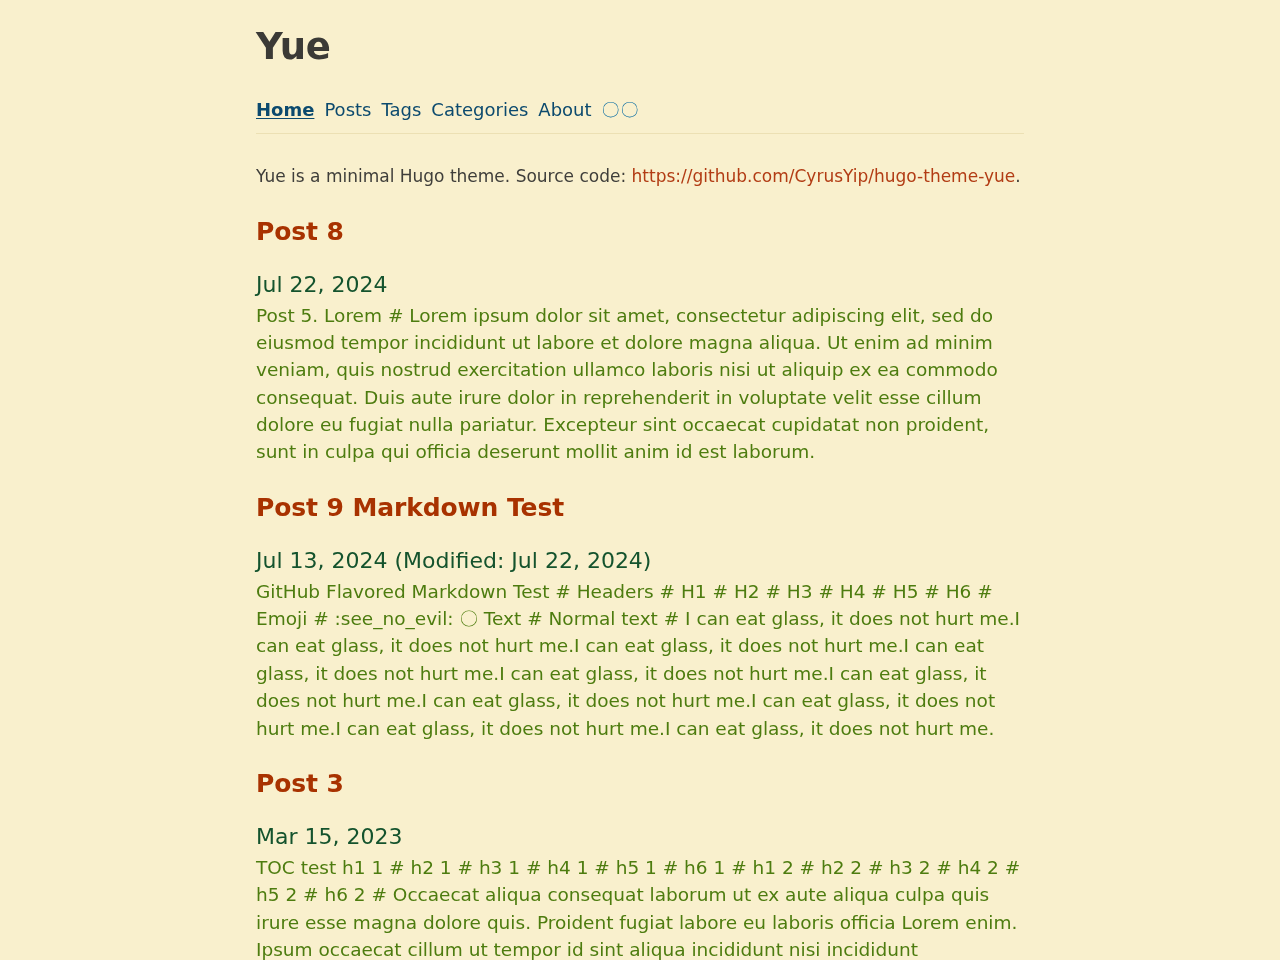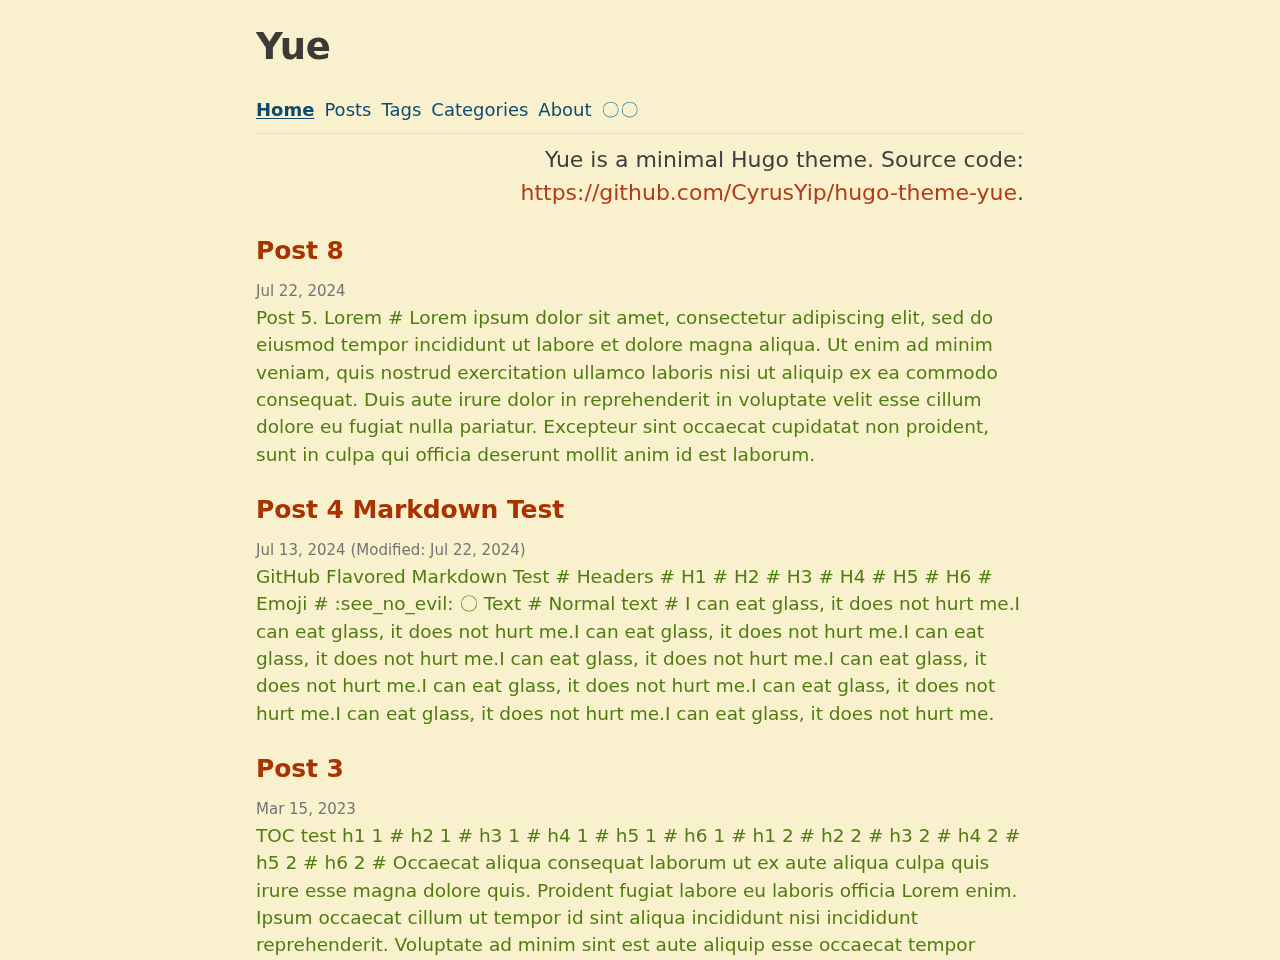--- a/index.html
+++ b/index.html
@@ -56,25 +56,24 @@
 
   .rule {
     border: 0;
     border-top: 1px solid #ece0b4;
     margin: 13px 0 0 0;
     width: 768px;
   }
 
   
   .intro {
-    margin-top: 9px;
-    font-size: 22px;
+    margin-top: 30px;
+    font-size: 17px;
     line-height: 1.5;
     color: #3f3e3a;
-    text-align: right;
   }
   .intro a {
     color: #b23c14;
     text-decoration: none;
   }
 
   
   .post {
     margin-top: 27px;
   }
@@ -83,24 +82,24 @@
     font-size: 25px;
     line-height: 1.2;
     font-weight: bold;
     letter-spacing: -0.1px;
   }
   .post-title a {
     color: #a83200;
     text-decoration: none;
   }
   .post-date {
-    margin-top: 15px;
-    font-size: 15px;
+    margin-top: 22px;
+    font-size: 22px;
     line-height: 1.45;
-    color: #737373;
+    color: #14532d;
   }
   .post-summary {
     margin-top: 1px;
     font-size: 18.5px;
     line-height: 1.48;
     color: #4d7c0f;
     text-align: left;
   }
 </style>
 </head>
@@ -118,21 +117,21 @@
 
   <p class="intro"><span>Yue is a minimal Hugo theme. Source code: </span><a href="#">https://github.com/CyrusYip/hugo-theme-yue</a><span>.</span></p>
 
   <article class="post">
     <h2 class="post-title"><a href="#">Post 8</a></h2>
     <div class="post-date">Jul 22, 2024</div>
     <div class="post-summary">Post 5. Lorem # Lorem ipsum dolor sit amet, consectetur adipiscing elit, sed do eiusmod tempor incididunt ut labore et dolore magna aliqua. Ut enim ad minim veniam, quis nostrud exercitation ullamco laboris nisi ut aliquip ex ea commodo consequat. Duis aute irure dolor in reprehenderit in voluptate velit esse cillum dolore eu fugiat nulla pariatur. Excepteur sint occaecat cupidatat non proident, sunt in culpa qui officia deserunt mollit anim id est laborum.</div>
   </article>
 
   <article class="post">
-    <h2 class="post-title"><a href="#">Post 4 Markdown Test</a></h2>
+    <h2 class="post-title"><a href="#">Post 9 Markdown Test</a></h2>
     <div class="post-date">Jul 13, 2024 (Modified: Jul 22, 2024)</div>
     <div class="post-summary">GitHub Flavored Markdown Test # Headers # H1 # H2 # H3 # H4 # H5 # H6 # Emoji # :see_no_evil: 〇 Text # Normal text # I can eat glass, it does not hurt me.I can eat glass, it does not hurt me.I can eat glass, it does not hurt me.I can eat glass, it does not hurt me.I can eat glass, it does not hurt me.I can eat glass, it does not hurt me.I can eat glass, it does not hurt me.I can eat glass, it does not hurt me.I can eat glass, it does not hurt me.I can eat glass, it does not hurt me.</div>
   </article>
 
   <article class="post">
     <h2 class="post-title"><a href="#">Post 3</a></h2>
     <div class="post-date">Mar 15, 2023</div>
     <div class="post-summary">TOC test h1 1 # h2 1 # h3 1 # h4 1 # h5 1 # h6 1 # h1 2 # h2 2 # h3 2 # h4 2 # h5 2 # h6 2 # Occaecat aliqua consequat laborum ut ex aute aliqua culpa quis irure esse magna dolore quis. Proident fugiat labore eu laboris officia Lorem enim. Ipsum occaecat cillum ut tempor id sint aliqua incididunt nisi incididunt reprehenderit. Voluptate ad minim sint est aute aliquip esse occaecat tempor officia qui sunt. Aute ex ipsum id ut in est velit est laborum incididunt. Aliqua qui id do esse sunt eiusmod</div>
   </article>
 

